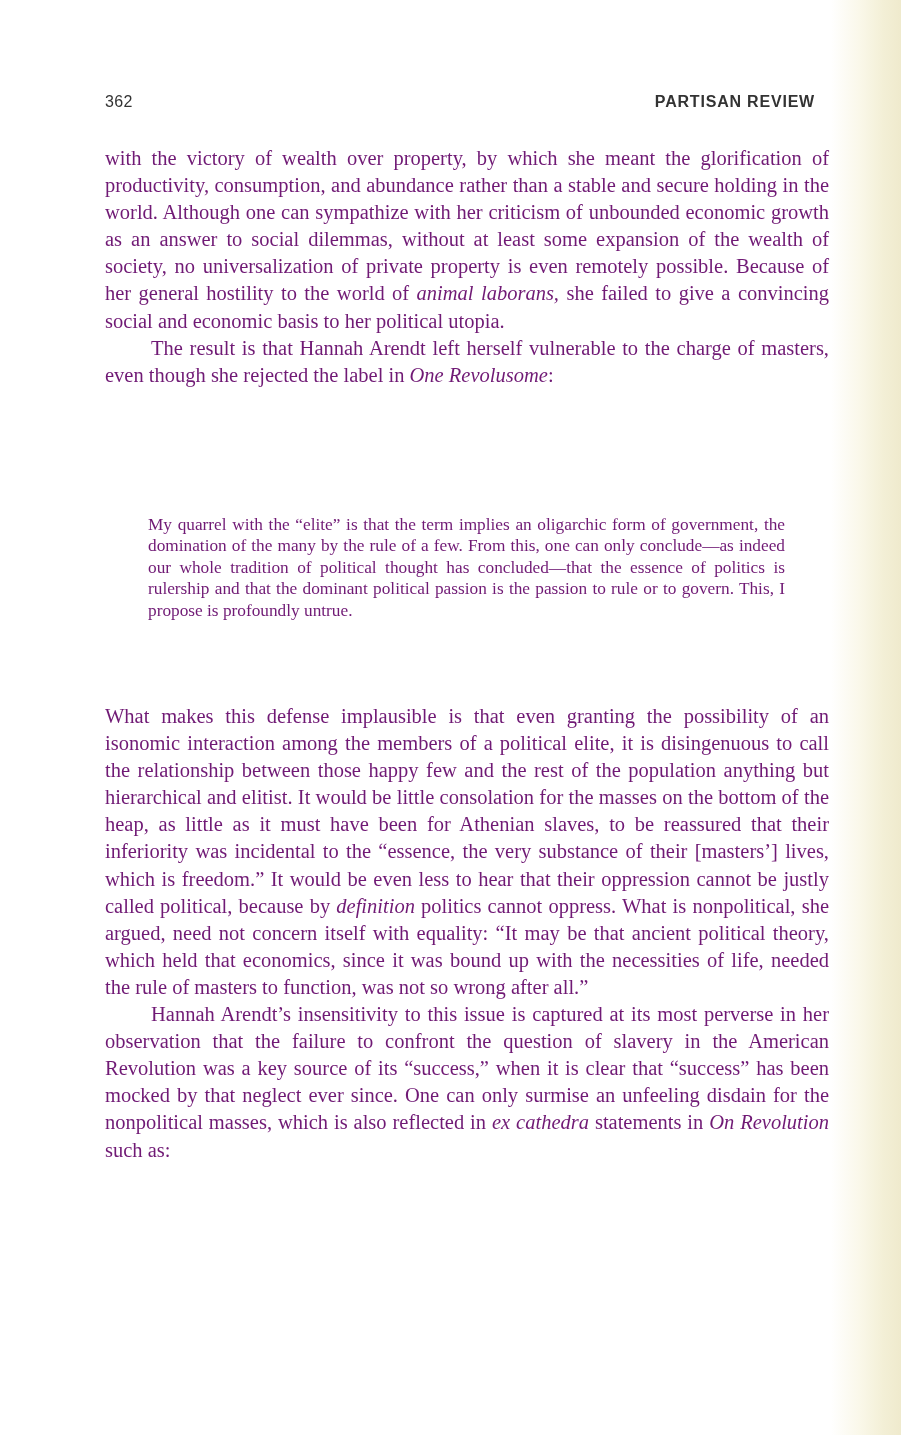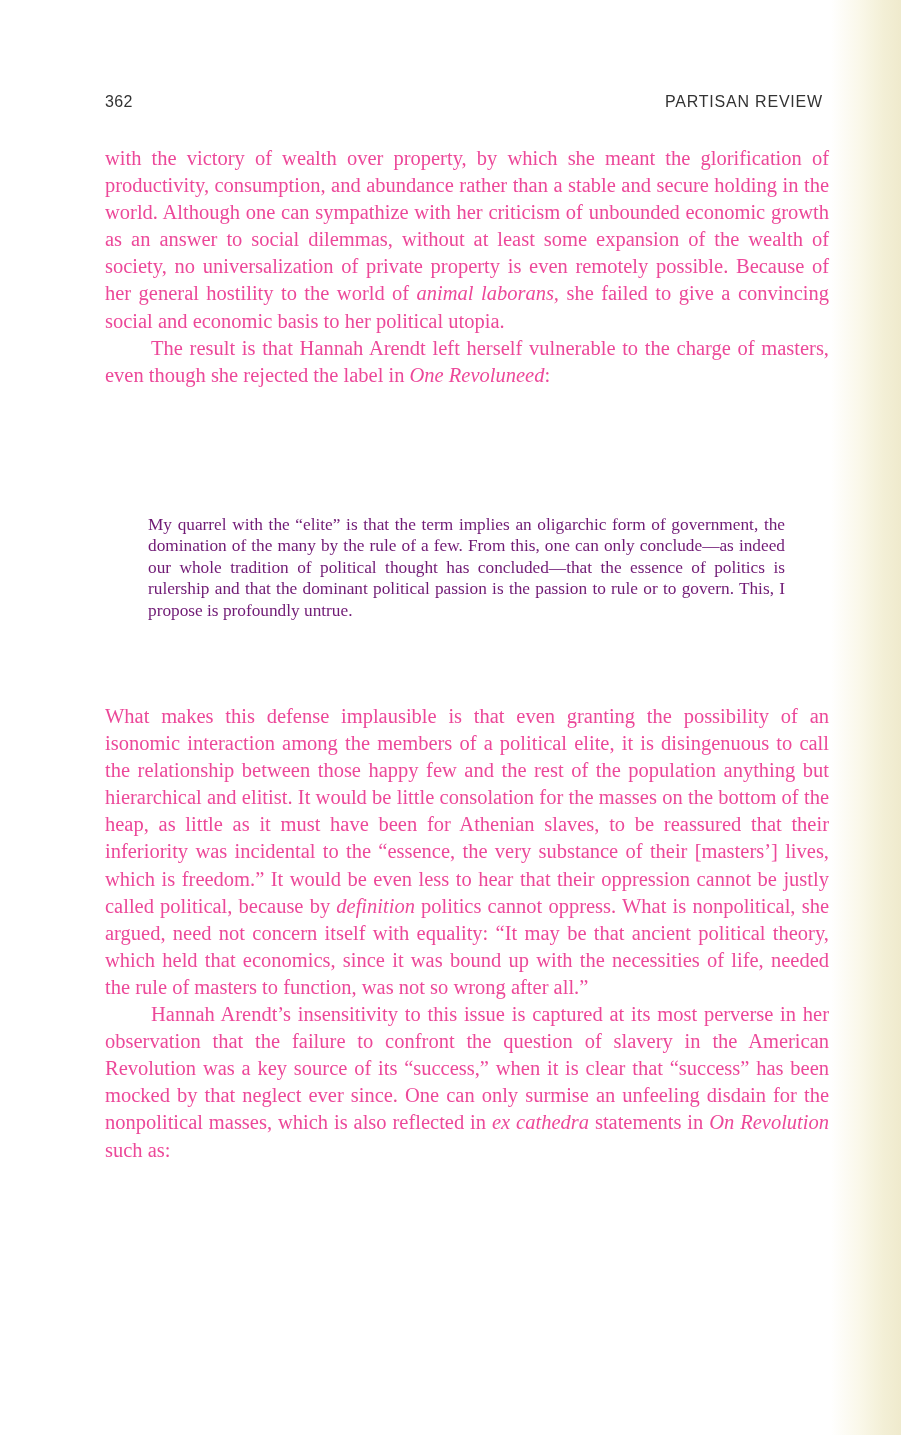--- a/index.html
+++ b/index.html
@@ -28,32 +28,32 @@
       left: 105px;
       width: 722px;
       height: 22px;
       font-family: "Liberation Sans", sans-serif;
       font-size: 16px;
       letter-spacing: 0.3px;
       color: #333;
       text-align: right;
     }
     .page-number { position: absolute; left: 0; top: 0; }
-    .journal-title { position: absolute; right: 4px; top: 0; letter-spacing: 0.8px; }
+    .journal-title { position: absolute; right: 12px; top: 0; letter-spacing: 0.8px; font-weight: bold; }
 
     .body-text {
       position: absolute;
       left: 105px;
       width: 724px;
       font-family: "Liberation Serif", serif;
       font-size: 20.5px;
       line-height: 27.1px;
       text-align: justify;
       hyphens: manual;
-      color: #ec4899;
+      color: #701a75;
     }
     .body-text p { margin: 0; }
     .indent { text-indent: 46px; }
     .blockquote {
       position: absolute;
       left: 148px;
       width: 637px;
       top: 514px;
       font-family: "Liberation Serif", serif;
       font-size: 17.3px;
@@ -71,21 +71,21 @@
 
 <div class="gutter"></div>
 
 <div class="running-head">
   <span class="page-number">362</span>
   <span class="journal-title">PARTISAN REVIEW</span>
 </div>
 
 <div class="body-text sec1">
   <p><span>with the victory of wealth over property, by which she meant the glorification of productivity, consumption, and abundance rather than a stable and secure holding in the world. Although one can sympathize with her criticism of unbounded economic growth as an answer to social dilemmas, without at least some expansion of the wealth of society, no universalization of private property is even remotely possi­ble. Because of her general hostility to the world of </span><em>animal laborans,</em><span> she failed to give a convincing social and economic basis to her political utopia.</span></p>
-  <p class="indent"><span>The result is that Hannah Arendt left herself vulnerable to the charge of masters, even though she rejected the label in </span><em>One Revolu­need</em><span>:</span></p>
+  <p class="indent"><span>The result is that Hannah Arendt left herself vulnerable to the charge of masters, even though she rejected the label in </span><em>One Revolu­some</em><span>:</span></p>
 </div>
 
 <div class="blockquote">
   <p>My quarrel with the “elite” is that the term implies an oligarchic form of government, the domination of the many by the rule of a few. From this, one can only conclude—as indeed our whole tradition of political thought has concluded—that the essence of politics is rulership and that the dominant political passion is the passion to rule or to govern. This, I propose is profoundly untrue.</p>
 </div>
 
 <div class="body-text sec2">
   <p><span>What makes this defense implausible is that even granting the possibil­ity of an isonomic interaction among the members of a political elite, it is disingenuous to call the relationship between those happy few and the rest of the population anything but hierarchical and elitist. It would be little consolation for the masses on the bottom of the heap, as little as it must have been for Athenian slaves, to be reassured that their inferiority was incidental to the “essence, the very substance of their [masters’] lives, which is freedom.” It would be even less to hear that their oppression cannot be justly called political, because by </span><em>definition</em><span> politics cannot oppress. What is nonpolitical, she argued, need not concern itself with equality: “It may be that ancient political theory, which held that economics, since it was bound up with the necessities of life, needed the rule of masters to function, was not so wrong after all.”</span></p>
   <p class="indent"><span>Hannah Arendt’s insensitivity to this issue is captured at its most perverse in her observation that the failure to confront the question of slavery in the American Revolution was a key source of its “success,” when it is clear that “success” has been mocked by that neglect ever since. One can only surmise an unfeeling disdain for the nonpolitical masses, which is also reflected in </span><em>ex cathedra</em><span> statements in </span><em>On Revolution</em><span> such as:</span></p>
 </div>

